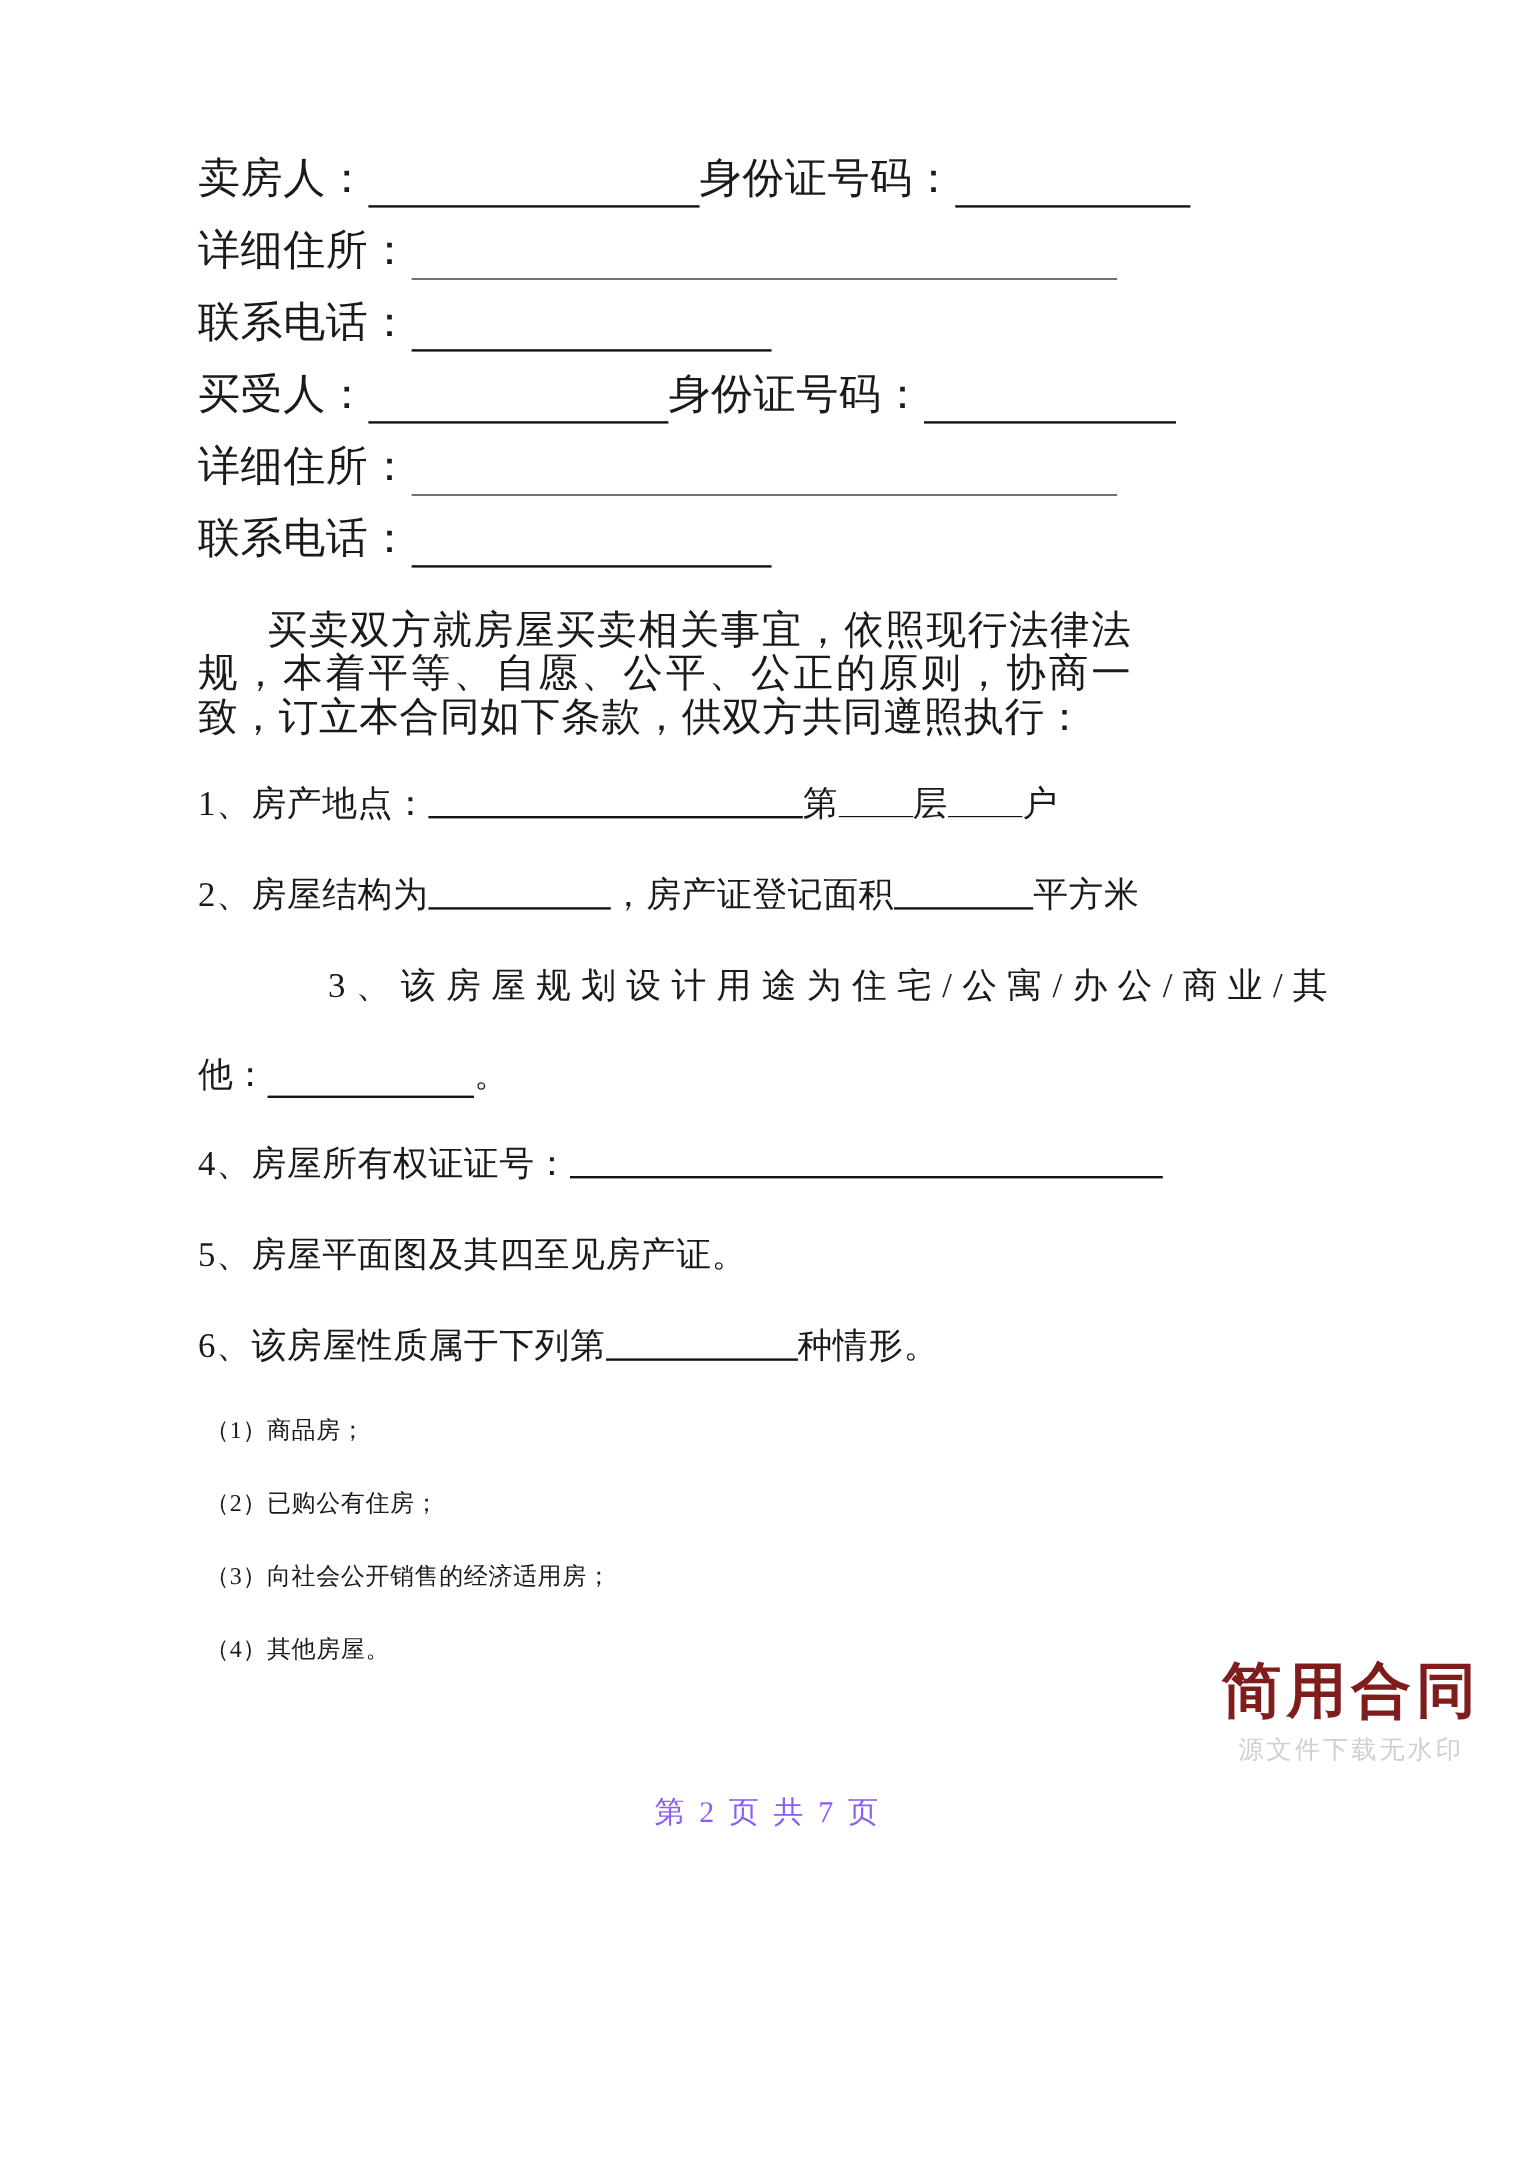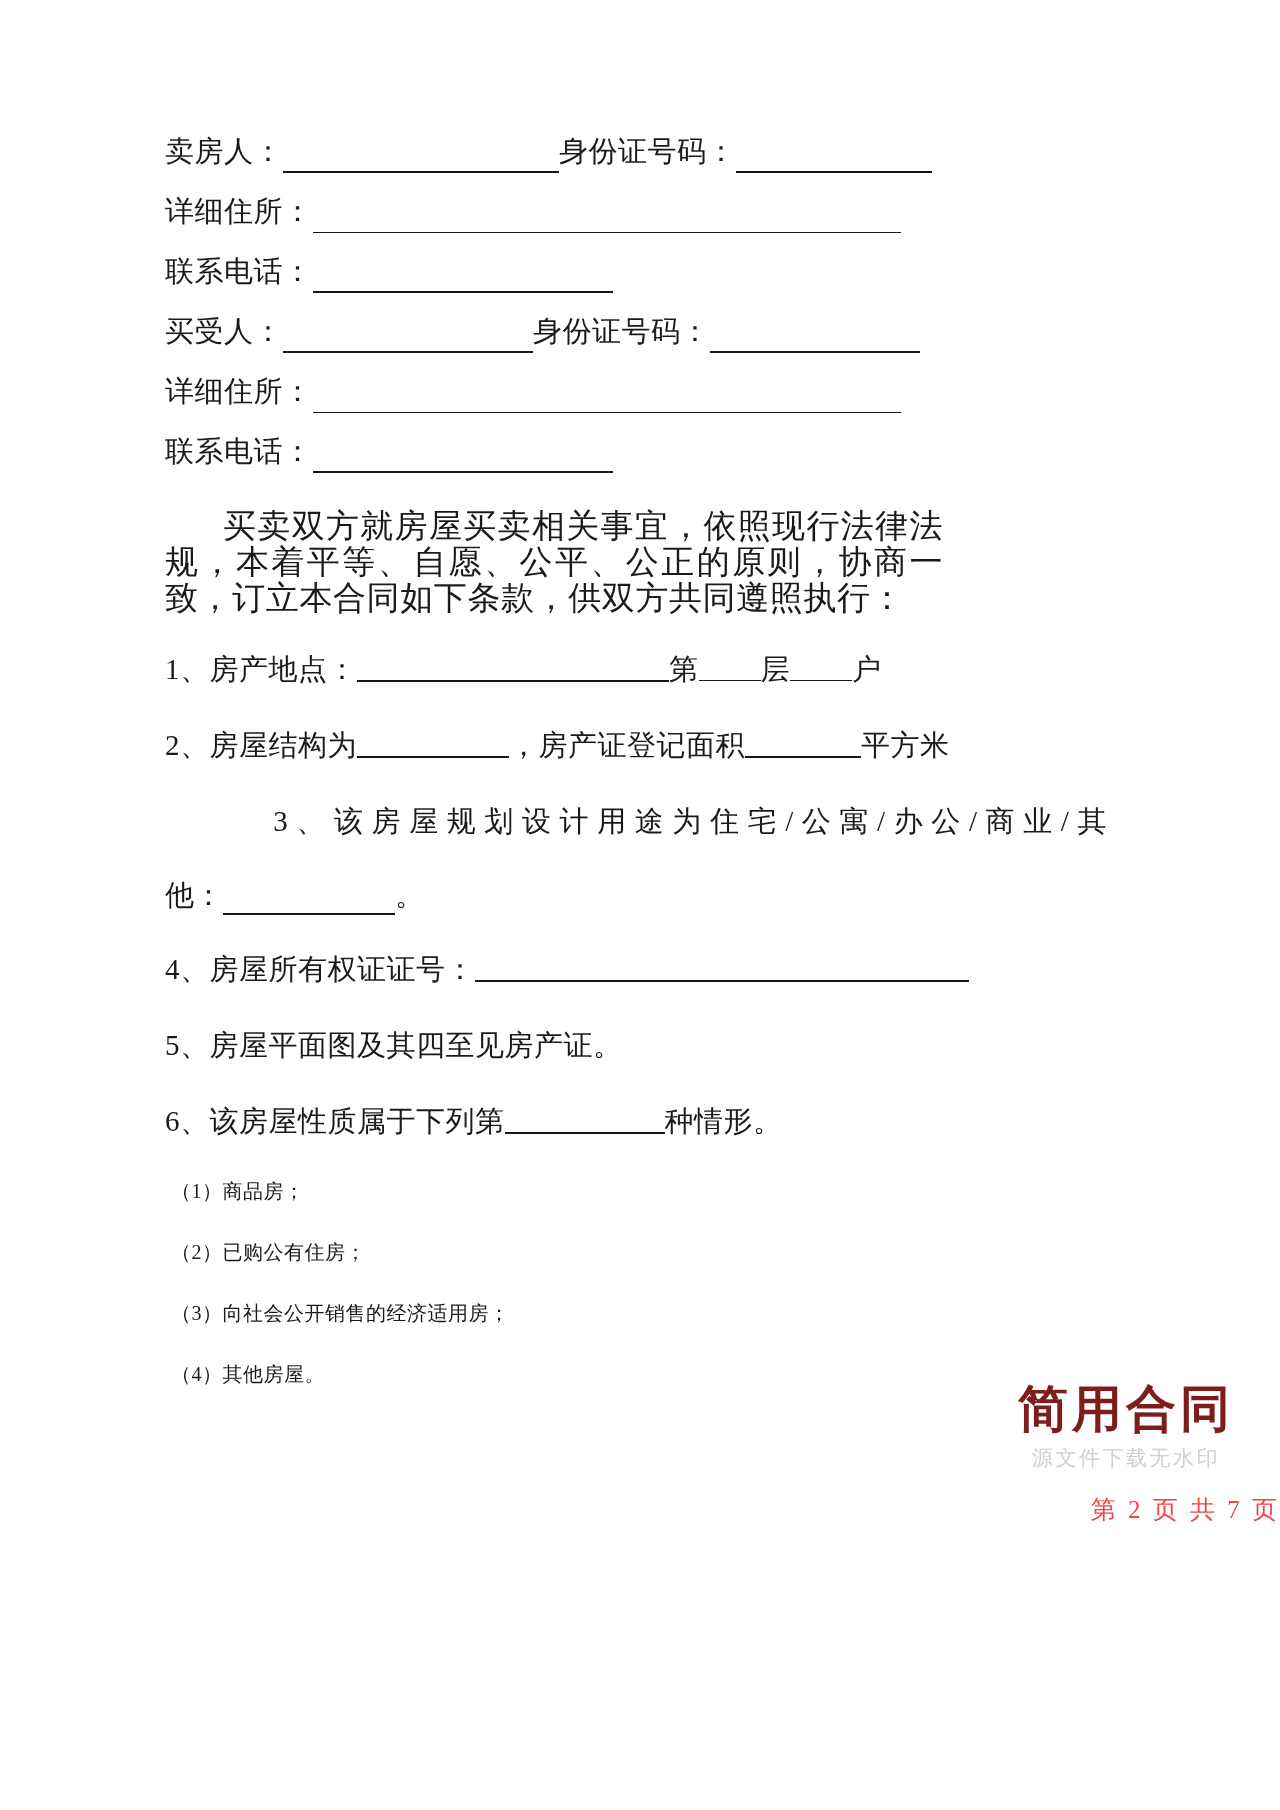--- a/index.html
+++ b/index.html
@@ -27,21 +27,21 @@
   }
   .lbl {
     letter-spacing: 0.5px;
   }
 
   
   .form-row {
     height: 56px;
     display: flex;
     align-items: flex-end;
-    font-size: 29px;
+    font-size: 35px;
     margin-bottom: 4px;
   }
   .form-row .lbl { padding-bottom: 2px; }
   .rule {
     display: inline-block;
     border-bottom: 2.2px solid #151515;
     height: 30px;
     margin: 0 0 1px 0;
   }
   .rule.thin { border-bottom-width: 1.8px; }
@@ -119,24 +119,24 @@
     letter-spacing: 0.5px;
     white-space: nowrap;
   }
 
   
   .footer {
     position: absolute;
     left: 0;
     right: 0;
     top: 1493px;
-    text-align: right;
+    text-align: center;
     font-size: 25px;
     letter-spacing: 3px;
-    color: #ef4444;
+    color: #8b5cf6;
   }
 
   
   .watermark {
     position: absolute;
     right: 46px;
     top: 1382px;
     text-align: center;
     color: #c9c9c9;
     user-select: none;

